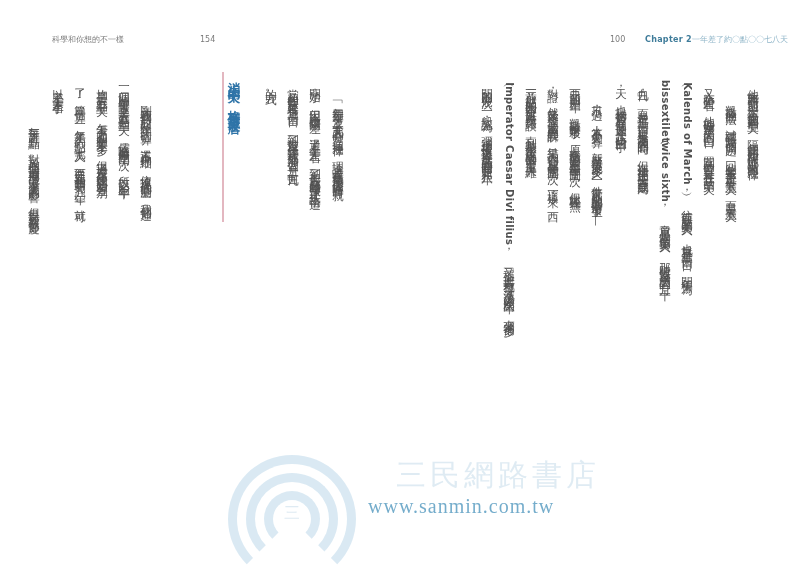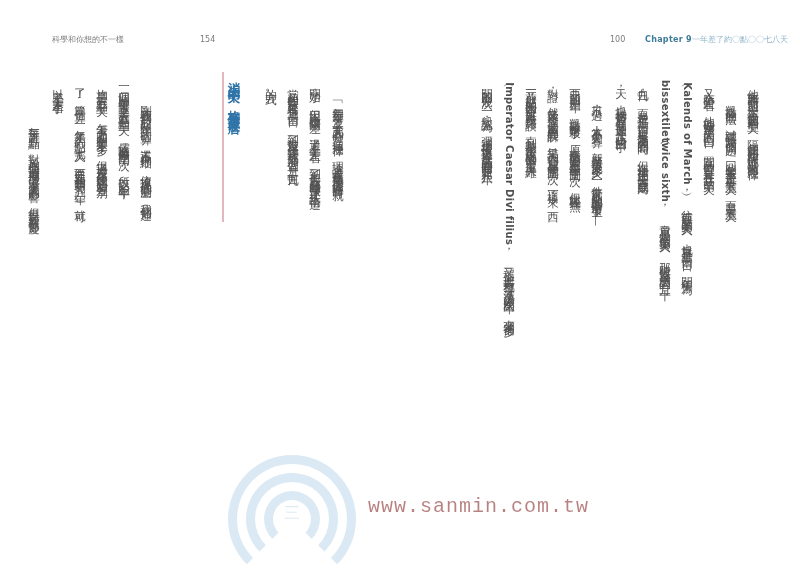--- a/index.html
+++ b/index.html
@@ -26,22 +26,22 @@
              font-family: "DejaVu Sans", "Liberation Sans", sans-serif; font-weight: bold;
              font-size: 12.5px; letter-spacing: 2.5px; color: #2f74a8; padding-left: 2px;
              border-left: 2px solid #e3b7c0; line-height: 16px; height: 150px; }
 
   .watermark { position: absolute; left: 228px; top: 455px; width: 340px; height: 80px;
                pointer-events: none; opacity: 0.55; }
   .wm-arc { position: absolute; border-radius: 50%; border: 9px solid #bcd8ea;
             border-bottom-color: transparent; border-right-color: #bcd8ea; }
   .wm-text { position: absolute; left: 168px; top: 0px; font-family: "DejaVu Serif", serif;
              font-size: 30px; color: #c6dcea; letter-spacing: 4px; white-space: nowrap; }
-  .wm-url { position: absolute; left: 140px; top: 40px; font-family: Liberation Mono, monospace;
-            font-size: 20px; color: #7f1d1d; letter-spacing: 1px; white-space: nowrap; }
+  .wm-url { position: absolute; left: 140px; top: 40px; font-family: Liberation Serif, serif;
+            font-size: 20px; color: #0369a1; letter-spacing: 1px; white-space: nowrap; }
   .wm-san { position: absolute; left: 56px; top: 48px; font-size: 16px; color: #c6dcea; }
 </style>
 </head>
 <body>
 
 <div class="page page-left">
   <div class="running-head rh-left-title">科學和你想的不一樣</div>
   <div class="running-head rh-left-num">154</div>
 
   <div class="vcol" style="left:27px; top:118px;">每年差一點點，對於人們生活週期可能還沒有太大的影響，但是對於宗教節慶</div>
@@ -54,21 +54,21 @@
   <div class="heading">消失的十天：格列哥里改曆</div>
 
   <div class="vcol" style="left:264px;">的方式。</div>
   <div class="vcol" style="left:286px;">當初的作法是延長二月二十四日，到了這幾百年才變成外加一個「二月二十九日」</div>
   <div class="vcol" style="left:308px;">開始了，但因為陰錯陽差，過了五十年左右，到了奧古斯都的時候才正式上軌道。</div>
   <div class="vcol" style="left:331px; top:96px;">「每四年有一次二十九天的二月」這個規律，理論上是在凱撒啟用儒略曆時就</div>
 </div>
 
 <div class="page page-right">
   <div class="running-head rh-right-num">100</div>
-  <div class="running-head rh-right-chapter">Chapter 9</div>
+  <div class="running-head rh-right-chapter">Chapter 2</div>
   <div class="running-head rh-right-title">一年差了約〇點〇〇七八天</div>
 
   <div class="vcol" style="left:56px;">閏的那幾次。一般認為，彌補之後恢復正常曆法的時間是西元八年。</div>
   <div class="vcol" style="left:78px;">
     <span>（</span><span class="latin">Imperator Caesar Divi filius</span><span>，又稱「奧古斯都」）才減少了幾次閏年，來彌補多</span>
   </div>
   <div class="vcol" style="left:100px;">元前一世紀的閏年發生好幾次錯誤，直到數十年後羅馬帝國君主屋大維</div>
   <div class="vcol" style="left:122px;">對證，然後又發生一個嚴重的誤解，結果人們變成三年就置閏一次，這樣一來，西</div>
   <div class="vcol" style="left:144px;">西元前四十四年，凱撒被暗殺了！原本凱撒的要求是每四年置閏一次，但此後死無</div>
   <div class="vcol" style="left:166px; top:96px;">只不過，人算不如天算，新曆法實施沒多久，一件驚天動地的事情發生了——</div>
@@ -83,14 +83,15 @@
   <div class="vcol" style="left:278px;">又六小時左右。他的做法是單一的「閏日」，置閏的位置是「在三月的第一天</div>
   <div class="vcol" style="left:300px; top:96px;">凱撒的曆法，試圖解決一個問題：回歸年並不是正好三六五天，而是三六五天</div>
   <div class="vcol" style="left:322px;">他先將西元前四十六年擴充到四四五天，隔年就開始按照他訂出來的規律。</div>
 </div>
 
 <div class="watermark">
   <div class="wm-arc" style="left:0px; top:0px; width:110px; height:110px;"></div>
   <div class="wm-arc" style="left:18px; top:18px; width:74px; height:74px;"></div>
   <div class="wm-arc" style="left:36px; top:36px; width:38px; height:38px;"></div>
   <div class="wm-san">三</div>
+  <div class="wm-text">三民網路書店</div>
   <div class="wm-url">www.sanmin.com.tw</div>
 </div>
 
 </body></html>

